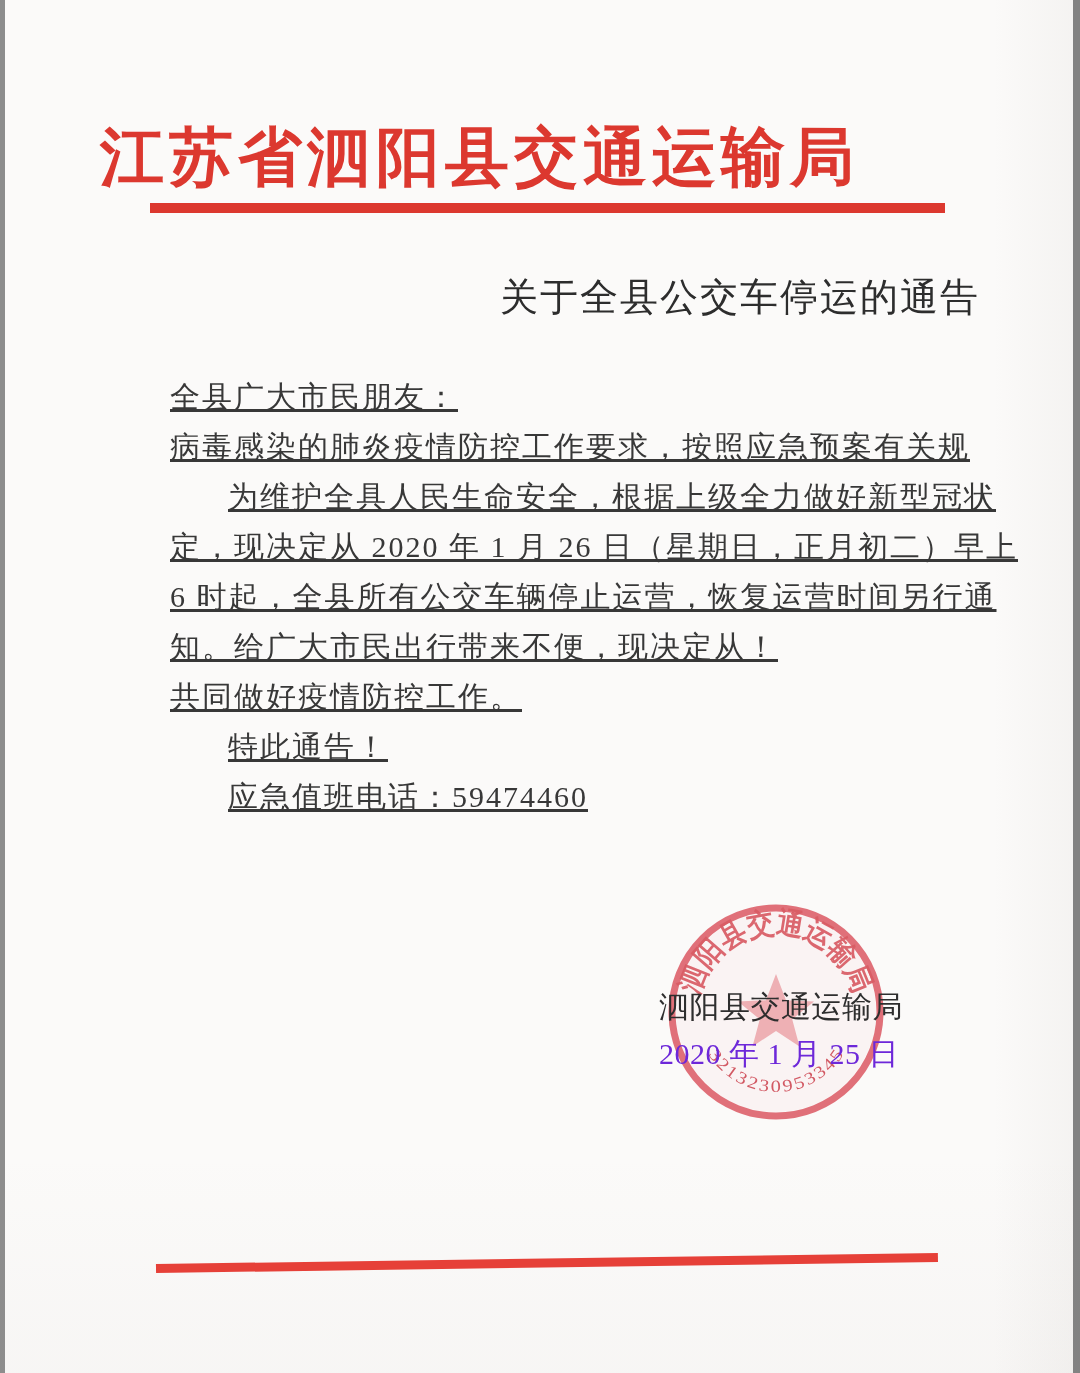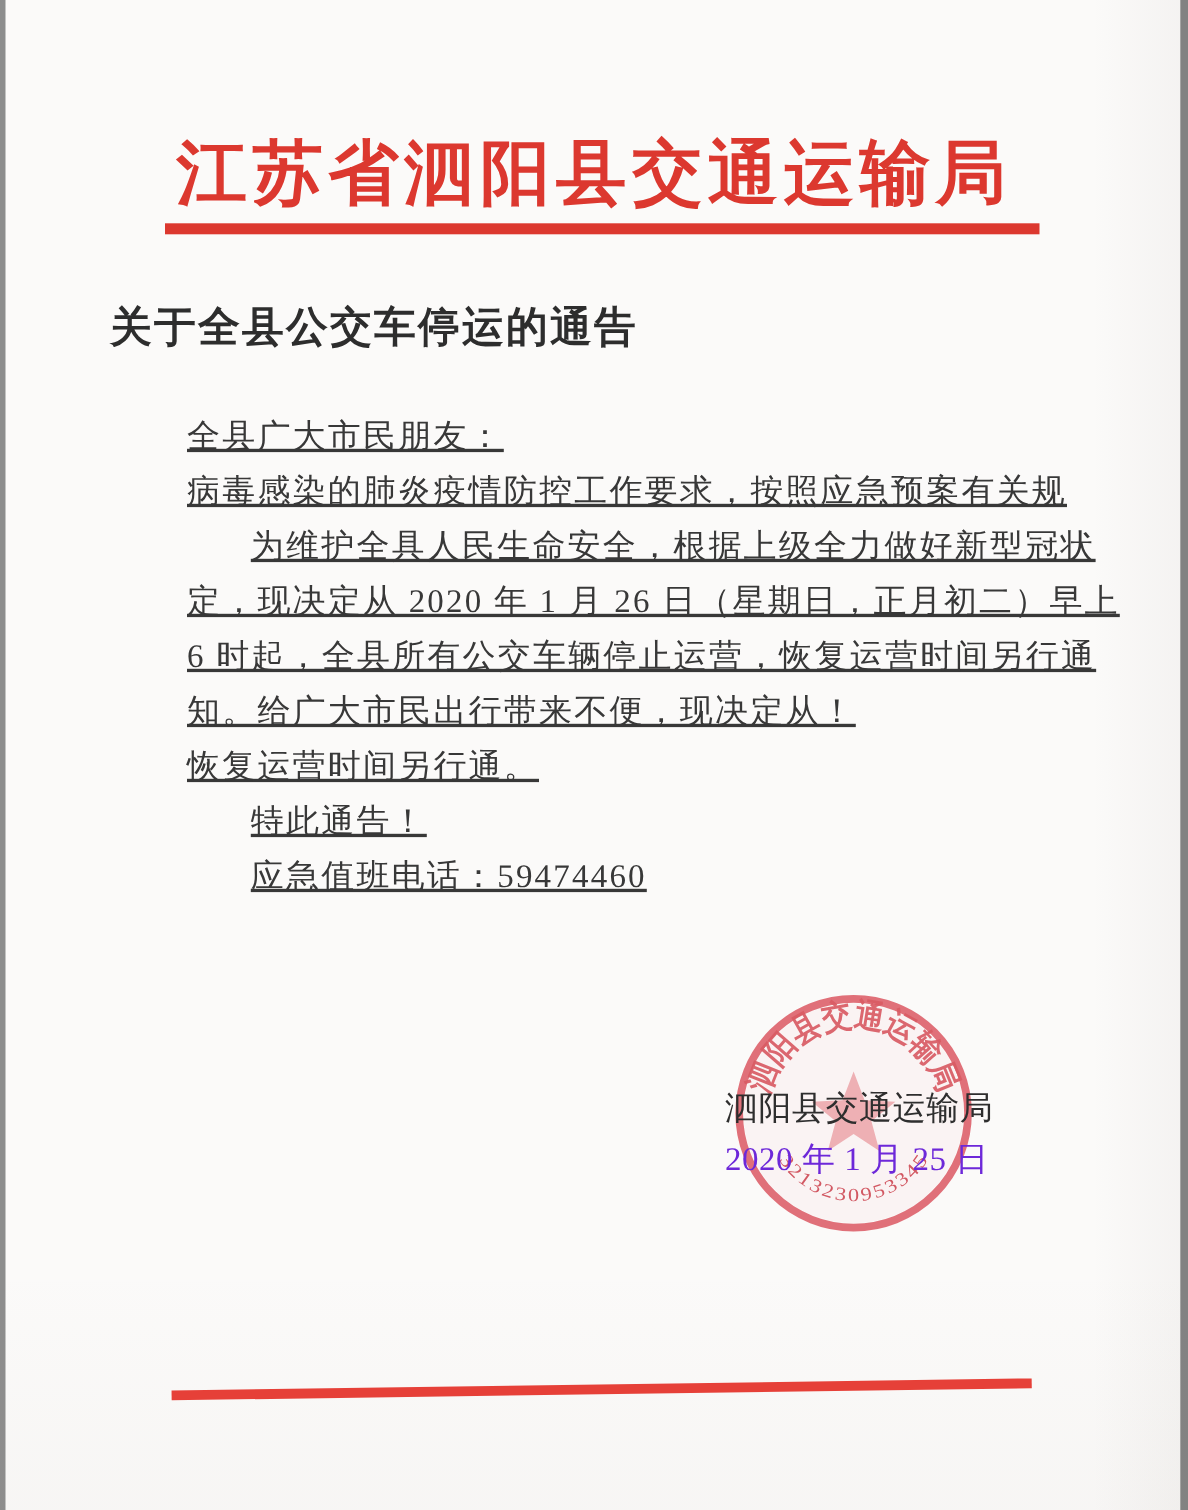--- a/index.html
+++ b/index.html
@@ -12,29 +12,29 @@
   .page{position:absolute;inset:0;}
   .edge-left{position:absolute;left:0;top:0;width:5px;height:100%;background:#8d8d8d;}
   .edge-right{position:absolute;right:0;top:0;width:7px;height:100%;background:#828282;}
   .scan-shade{position:absolute;right:7px;top:0;width:80px;height:100%;
     background:linear-gradient(to right, rgba(120,110,100,0) 0%, rgba(120,110,100,0.05) 100%);}
   .scan-shade-bottom{position:absolute;left:0;bottom:0;width:100%;height:220px;
     background:linear-gradient(to bottom, rgba(150,140,130,0) 0%, rgba(150,140,130,0.04) 100%);}
 
   .org-header{
     position:absolute;left:100px;top:116px;width:880px;
-    text-align:center;font-size:64px;font-weight:bold;
+    font-size:64px;font-weight:bold;
     color:var(--header_red,#dc382f);letter-spacing:5px;line-height:84px;
     white-space:nowrap;
   }
   .rule-top{position:absolute;left:150px;top:203px;width:795px;height:10px;
     background:var(--rule_red,#dc382f);}
   .doc-title{
     position:absolute;left:100px;top:272px;width:880px;margin:0;
-    text-align:left;font-size:38px;font-weight:bold;color:#2d2d2d;
+    text-align:right;font-size:38px;font-weight:normal;color:#2d2d2d;
     letter-spacing:2px;white-space:nowrap;
   }
   .body-lines{
     position:absolute;left:170px;top:372px;width:790px;
     font-size:30px;color:var(--text_dark,#383838);letter-spacing:2px;
   }
   .body-lines .line{height:50px;line-height:50px;white-space:nowrap;text-decoration:underline;}
   .body-lines .line.indent{padding-left:58px;}
 
   .stamp{position:absolute;left:663px;top:899px;width:226px;height:226px;}
@@ -69,21 +69,21 @@
 
   <h1 class="doc-title">关于全县公交车停运的通告</h1>
 
   <div class="body-lines">
       <div class="line">全县广大市民朋友：</div>
       <div class="line">病毒感染的肺炎疫情防控工作要求，按照应急预案有关规</div>
       <div class="line indent">为维护全具人民生命安全，根据上级全力做好新型冠状</div>
       <div class="line">定，现决定从 2020 年 1 月 26 日（星期日，正月初二）早上</div>
       <div class="line">6 时起，全县所有公交车辆停止运营，恢复运营时间另行通</div>
       <div class="line">知。给广大市民出行带来不便，现决定从！</div>
-      <div class="line">恢复运营时间另行通。</div>
+      <div class="line">共同做好疫情防控工作。</div>
       <div class="line indent">特此通告！</div>
       <div class="line indent">应急值班电话：59474460</div>
     </div>
 
   <svg class="stamp" viewBox="0 0 226 226" aria-hidden="true">
     <circle cx="113" cy="113" r="100" fill="rgba(230,120,130,0.05)"></circle>
     <circle cx="113" cy="113" r="104" fill="none" stroke="#dd606a" stroke-width="7" opacity="0.9"></circle>
     <polygon points="113,75 123,101.2 151,102.6 129.2,120.3 136.5,147.4 113,132 89.5,147.4 96.8,120.3 75,102.6 103,101.2" fill="#eba3a8" opacity="0.85"></polygon>
     <defs>
       <path id="stamp-arc-top" d="M 35.7,96.6 A 79,79 0 0 1 190.3,96.6" fill="none"></path>

